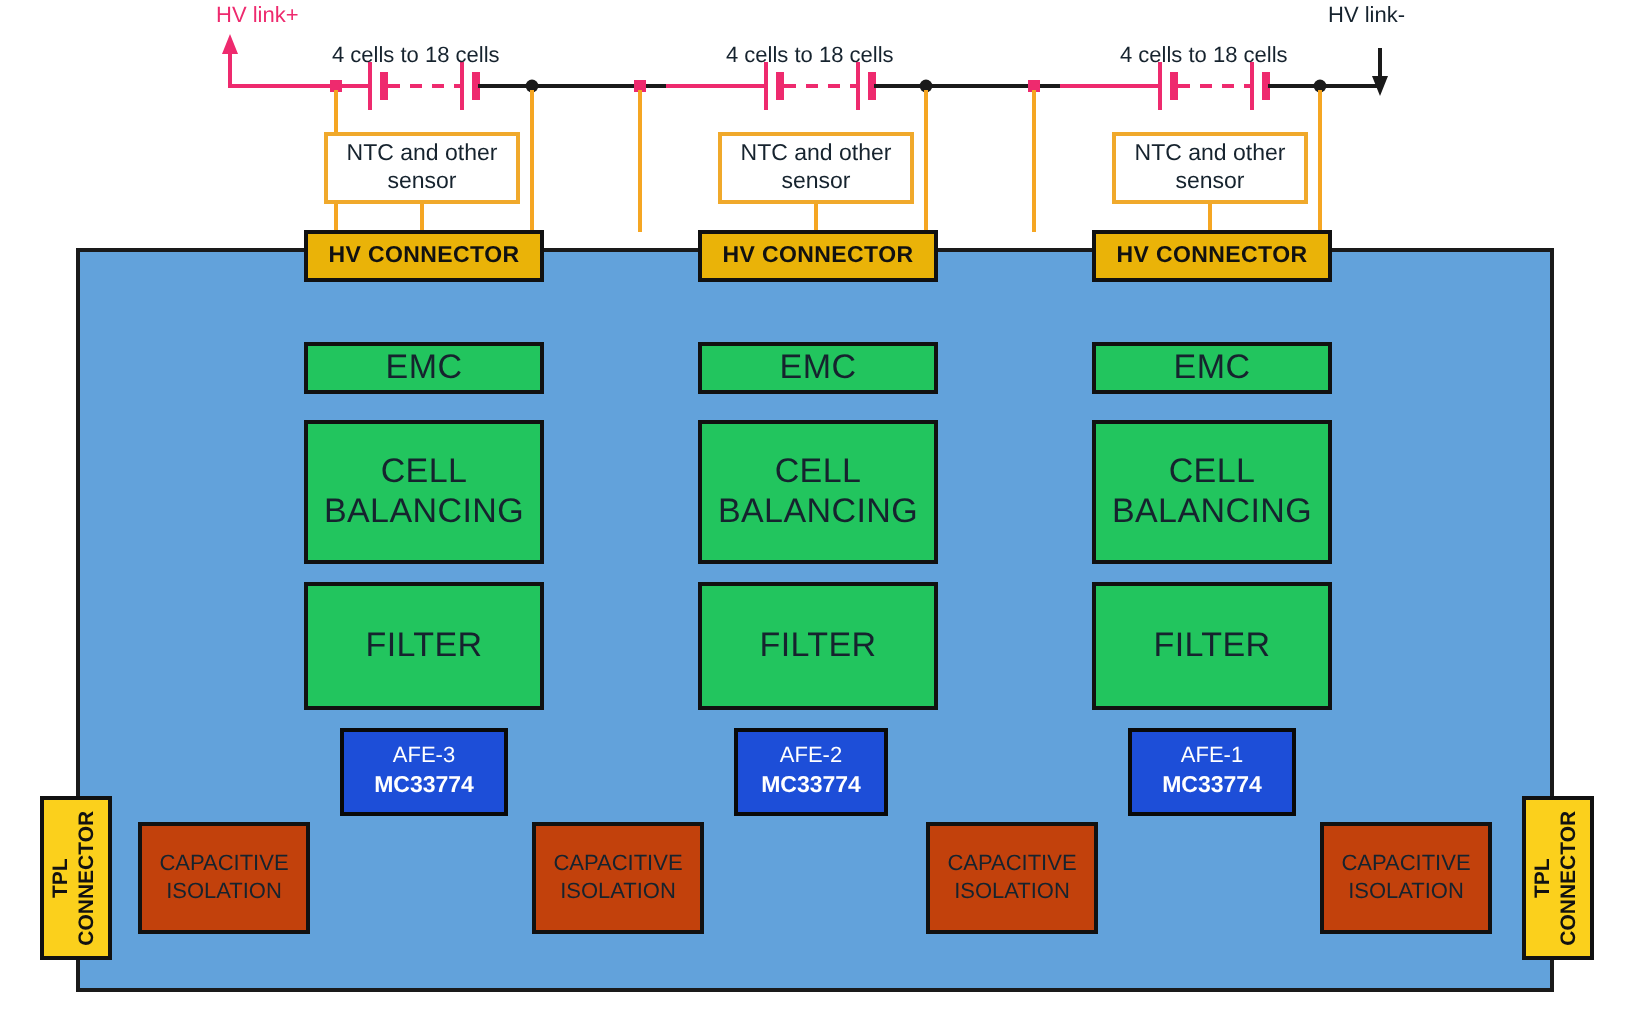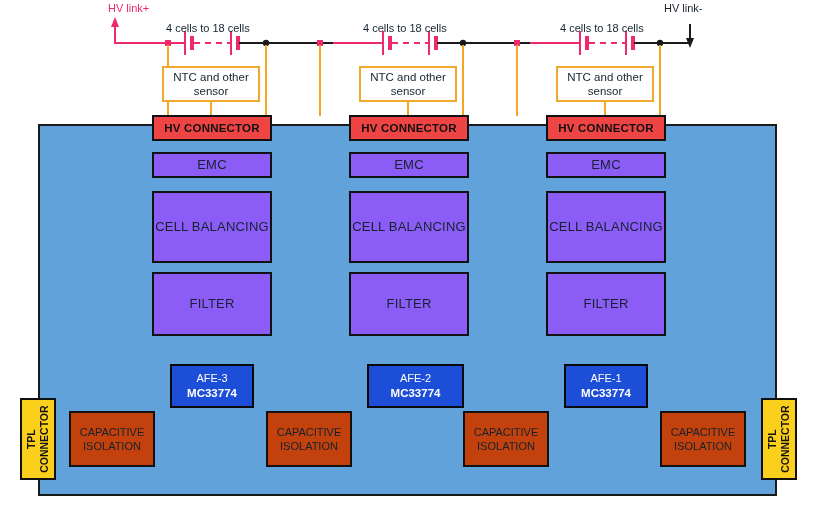--- a/index.html
+++ b/index.html
@@ -23,33 +23,34 @@
   
   .panel {
     left: 38px; top: 124px;
     width: 739px; height: 372px;
     background: #62A2DB;
     border: 2px solid #1a1a1a;
   }
 
   
   .blk {
-    background: #8b5cf6;
+    background: #22c55e;
     border: 2px solid #111111;
     display: flex;
     align-items: center;
     justify-content: center;
     text-align: center;
     color: #16232e;
-    font-size: 13px;
+    font-size: 17px;
     letter-spacing: .2px;
     line-height: 1.15;
+    margin-top: 19px;
   }
   .blk-yellow {
-    background: #ef4444;
+    background: #eab308;
     border: 2px solid #111111;
     display: flex;
     align-items: center;
     justify-content: center;
     text-align: center;
     color: #111111;
     font-size: 11.5px;
     font-weight: bold;
     letter-spacing: .2px;
   }
@@ -282,21 +283,21 @@
   <div class="abs blk" style="left:152px; top:272px; width:120px; height:64px;">FILTER</div>
   <div class="abs blk-black" style="left:170px; top:364px; width:84px; height:44px;">
     <span>AFE-3</span>
     <span class="mc">MC33774</span>
   </div>
 
   <div class="abs blk-yellow" style="left:349px; top:115px; width:120px; height:26px;">HV CONNECTOR</div>
   <div class="abs blk" style="left:349px; top:152px; width:120px; height:26px;">EMC</div>
   <div class="abs blk" style="left:349px; top:191px; width:120px; height:72px;">CELL BALANCING</div>
   <div class="abs blk" style="left:349px; top:272px; width:120px; height:64px;">FILTER</div>
-  <div class="abs blk-black" style="left:367px; top:364px; width:97px; height:44px;">
+  <div class="abs blk-black" style="left:367px; top:364px; width:77px; height:44px;">
     <span>AFE-2</span>
     <span class="mc">MC33774</span>
   </div>
 
   <div class="abs blk-yellow" style="left:546px; top:115px; width:120px; height:26px;">HV CONNECTOR</div>
   <div class="abs blk" style="left:546px; top:152px; width:120px; height:26px;">EMC</div>
   <div class="abs blk" style="left:546px; top:191px; width:120px; height:72px;">CELL BALANCING</div>
   <div class="abs blk" style="left:546px; top:272px; width:120px; height:64px;">FILTER</div>
   <div class="abs blk-black" style="left:564px; top:364px; width:84px; height:44px;">
     <span>AFE-1</span>

